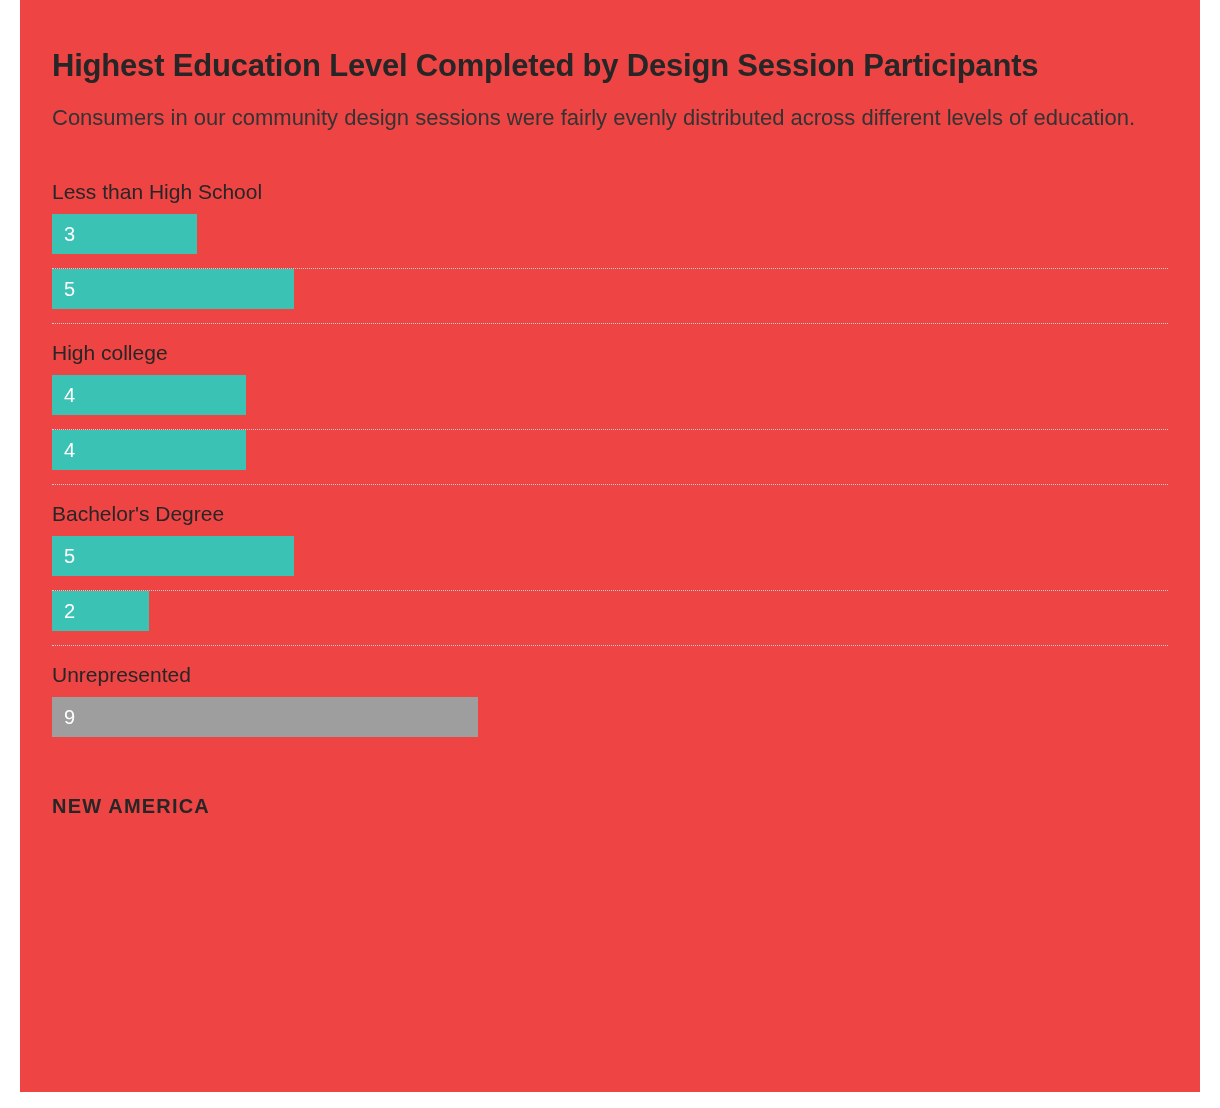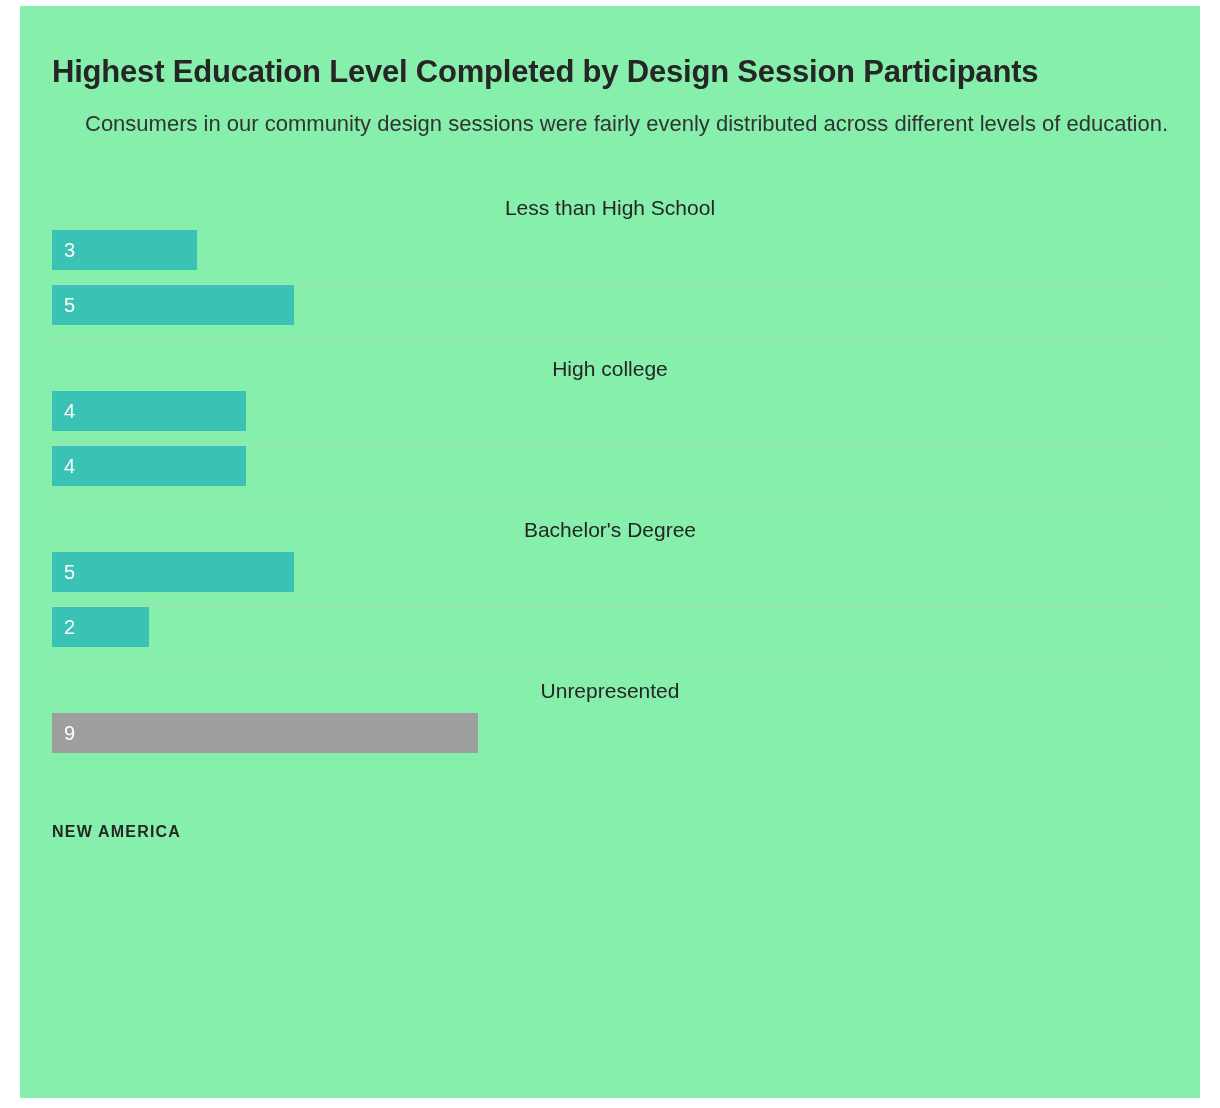--- a/index.html
+++ b/index.html
@@ -9,81 +9,79 @@
   body {
     width: 1220px;
     height: 1108px;
     background: #ffffff;
     font-family: "Liberation Sans", sans-serif;
     -webkit-font-smoothing: antialiased;
   }
   .canvas {
     position: absolute;
     left: 20px;
-    top: 6px;
+    top: 0;
     width: 1180px;
     height: 1092px;
-    background: #86efac;
+    background: #ef4444;
     box-sizing: border-box;
     padding: 44px 32px 0 32px;
   }
   .chart-title {
     font-size: 31px;
     line-height: 1.45;
     font-weight: bold;
     color: #262626;
     letter-spacing: -0.2px;
     margin: 0 0 14px 0;
     max-width: 1000px;
   }
   .chart-subtitle {
     font-size: 22px;
     line-height: 1.35;
     color: #333333;
-    margin: 0 0 40px 0;
+    margin: 0 0 30px 0;
     max-width: 1120px;
-    text-align: right;
   }
   .bars {
     margin-top: 6px;
   }
   .bar-row {
     border-bottom: 1px dotted #cfcfcf;
     padding-bottom: 14px;
     margin-bottom: 0;
   }
   .bar-row:last-child {
     border-bottom: none;
   }
   .bar-label {
     font-size: 21px;
     color: #262626;
     line-height: 1.2;
     padding: 16px 0 10px 0;
-    text-align: center;
   }
   .bar-track {
     position: relative;
     height: 40px;
   }
   .bar-fill {
     height: 40px;
     display: flex;
     align-items: center;
     box-sizing: border-box;
     padding-left: 12px;
   }
   .bar-value {
     color: #ffffff;
     font-size: 20px;
     line-height: 1;
   }
   .footer-brand {
-    margin-top: 56px;
-    font-size: 16px;
+    margin-top: 44px;
+    font-size: 20px;
     font-weight: bold;
     letter-spacing: 1.2px;
     color: #262626;
   }
 </style>
 </head>
 <body>
 
 <div class="canvas">
 

